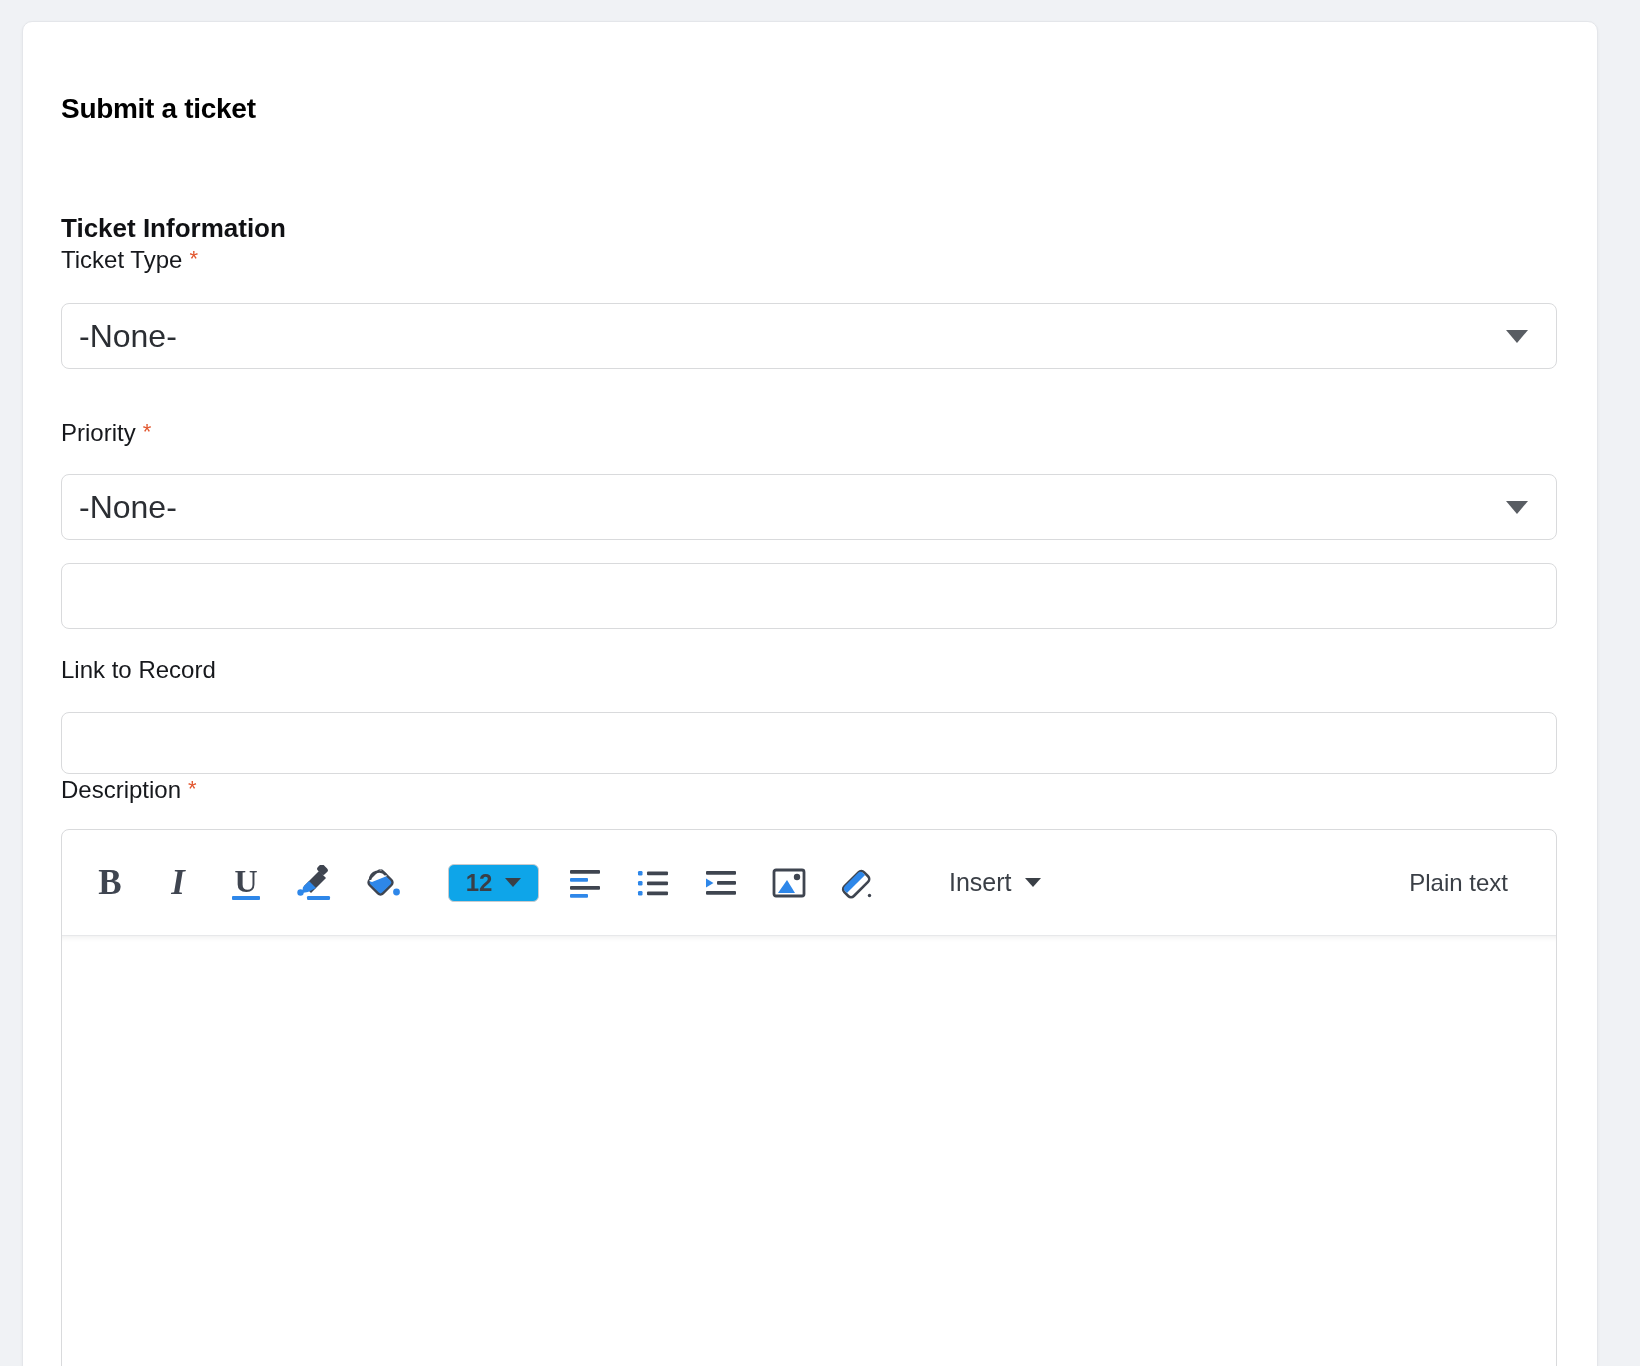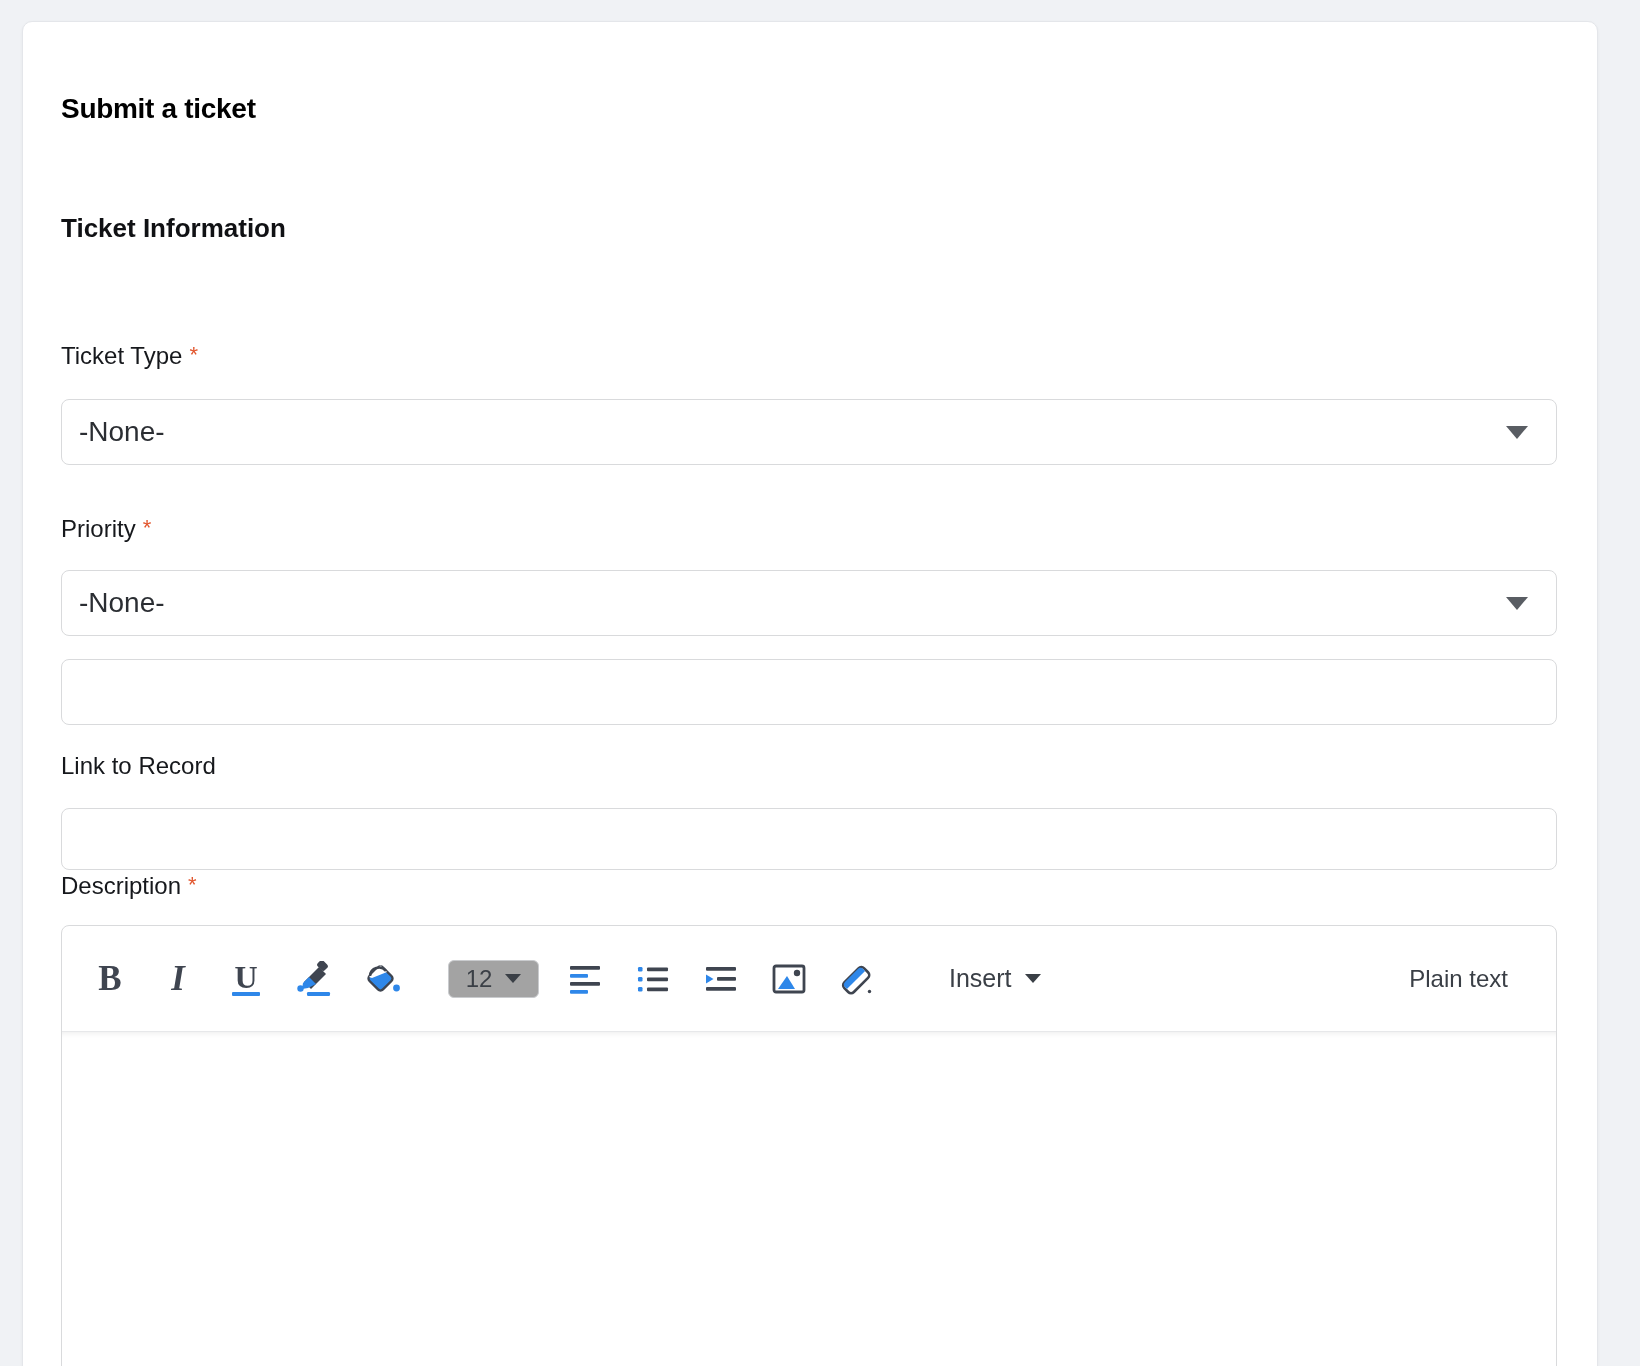--- a/index.html
+++ b/index.html
@@ -26,38 +26,38 @@
   .section-heading {
     margin-top:80px;
     font-size:26px; font-weight:700; color:#101114;
     line-height:32px;
   }
   .field-label {
     display:block;
     font-size:24px; color:#16181c; line-height:30px; font-weight:400;
   }
   .field-label .req { color:#e2572f; margin-left:7px; font-size:22px; vertical-align:2px; }
-  .lbl-ticket-type { margin-top:96px; }
+  .lbl-ticket-type { }
   .lbl-priority    { margin-top:48px; }
   .lbl-subject     { margin-top:50px; }
   .lbl-link        { margin-top:26px; }
   .lbl-description { }
 
   .select-box {
     margin-top:28px;
     height:66px; width:100%;
     border:1px solid #d9dadc; border-radius:8px;
     background:#fff;
     display:flex; align-items:center;
     padding:0 17px;
     position:relative;
     cursor:pointer;
   }
   .select-box.second { margin-top:26px; }
-  .select-value { font-size:28px; color:#2b2e33;text-align:center; }
+  .select-value { font-size:32px; color:#2b2e33;text-align:center; }
   .select-caret {
     position:absolute; right:28px; top:50%; margin-top:-6px;
     width:0; height:0;
     border-left:11px solid transparent;
     border-right:11px solid transparent;
     border-top:13px solid #595d63;
   }
   .text-input {
     display:block; width:100%;
     border:1px solid #d9dadc; border-radius:8px;
@@ -96,21 +96,21 @@
   }
   .tb-letter.italic { font-style:italic; }
   .u-bar { width:28px; height:4px; background:#2e87e9; border-radius:1px; margin-top:0px; }
   .tb-icon-svg { display:block; }
 
   .font-size-select {
     margin-left:20px; margin-right:24px;
     width:91px; height:38px;
     border:1px solid #c9cbce; border-radius:6px;
     display:flex; align-items:center; justify-content:center;
-    cursor:pointer; flex:0 0 auto; background:#a3a3a3;
+    cursor:pointer; flex:0 0 auto; background:#0ea5e9;font-weight:bold;
   }
   .font-size-value { font-size:24px; color:#3a3f46; }
   .small-caret {
     width:0; height:0; margin-left:13px;
     border-left:8px solid transparent;
     border-right:8px solid transparent;
     border-top:9px solid #3a3f46;
   }
   .insert-btn {
     margin-left:38px;

